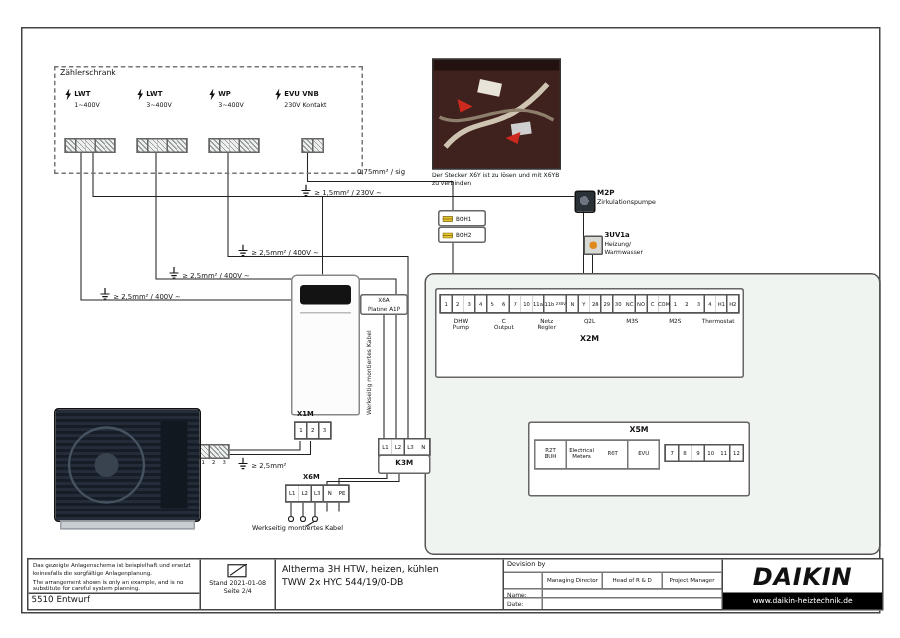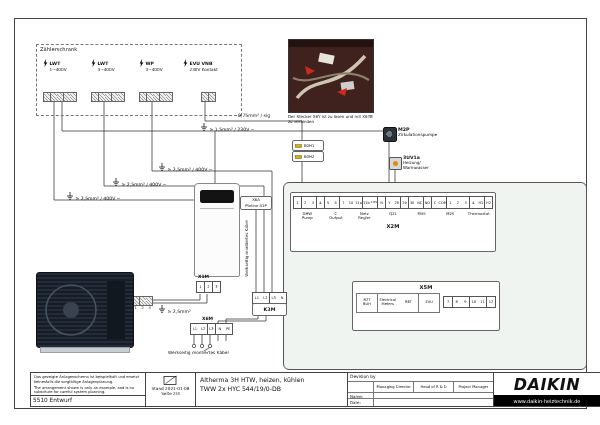--- a/index.html
+++ b/index.html
@@ -30,21 +30,21 @@
   .blocktitle{text-align:center;font-size:5.2px;font-weight:bold}
   .photo{background:#3f221d;border:.5px solid #333;overflow:hidden}
   .caption{font-size:4px;line-height:1.3}
   .indoor{background:#fcfcfc;border:1px solid #888;border-radius:4px 4px 2px 2px}
   .idisp{background:#131313;border-radius:2.5px}
   .outdoor{background:repeating-linear-gradient(0deg,#232c38 0,#232c38 2px,#161d26 2px,#161d26 4px);border-radius:3px;border:1px solid #111;overflow:hidden}
   .pad{background:#c9ced3;border:.5px solid #9aa0a6}
   .vnote{font-size:4px;text-align:center;transform:rotate(-90deg);white-space:nowrap;color:#222}
   .note{font-size:4.3px;white-space:nowrap}
   
-  .tb{left:30px;top:372px;width:571px;height:35px;border:1px solid #444;display:flex;background:#fff;box-sizing:border-box}
+  .tb{left:18px;top:372px;width:571px;height:35px;border:1px solid #444;display:flex;background:#fff;box-sizing:border-box}
   .tb-a{width:114px;position:relative;box-sizing:border-box}
   .disc{font-size:3.7px;line-height:1.3;padding:2px 3px 0}
   .docnum{position:absolute;bottom:0;left:0;right:0;height:9px;border-top:.7px solid #444;font-size:5.8px;padding:1px 0 0 2px}
   .tb-b{width:50px;border-left:.8px solid #444;text-align:center;font-size:4.2px;padding-top:1px;box-sizing:border-box}
   .tb-c{width:152px;border-left:.8px solid #444;font-size:6.2px;padding:3px 4px;line-height:1.4;box-sizing:border-box}
   .tb-d{width:146px;border-left:.8px solid #444;box-sizing:border-box;display:grid;grid-template-columns:26px 1fr;grid-template-rows:9px 11px 6px 7px;font-size:4px}
   .tb-hdr{grid-column:1/3;border-bottom:.6px solid #777;padding:1px 0 0 2px;font-size:4.4px}
   .tb-rowlab{border-right:.6px solid #777;border-bottom:.6px solid #777;padding:1px 0 0 2px}
   .tb-empty{border-bottom:.6px solid #777}
   .apcols{display:flex;gap:.6px;background:#777;border-bottom:.6px solid #777}

